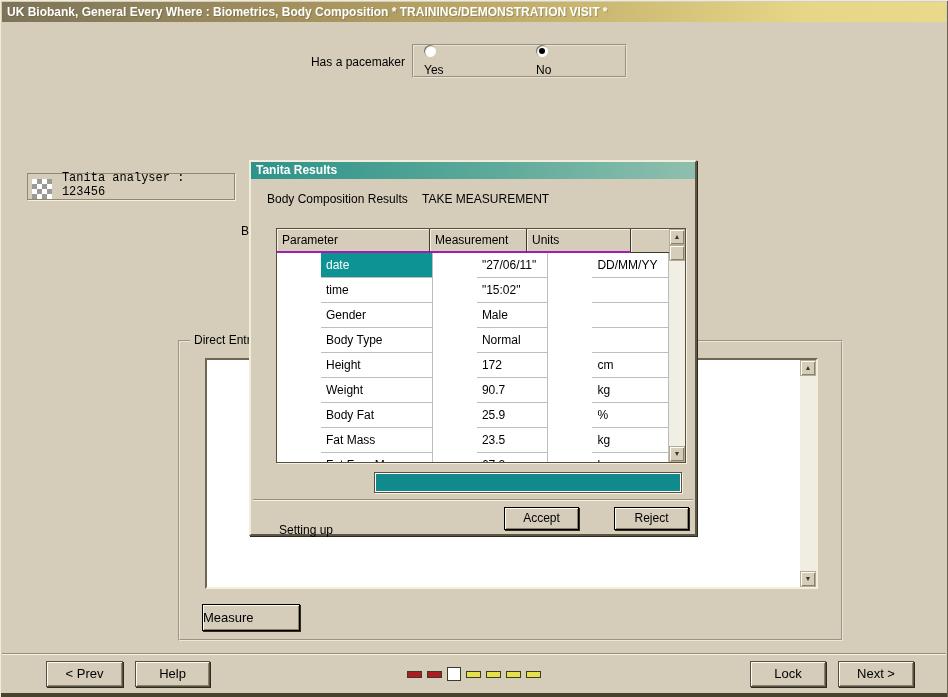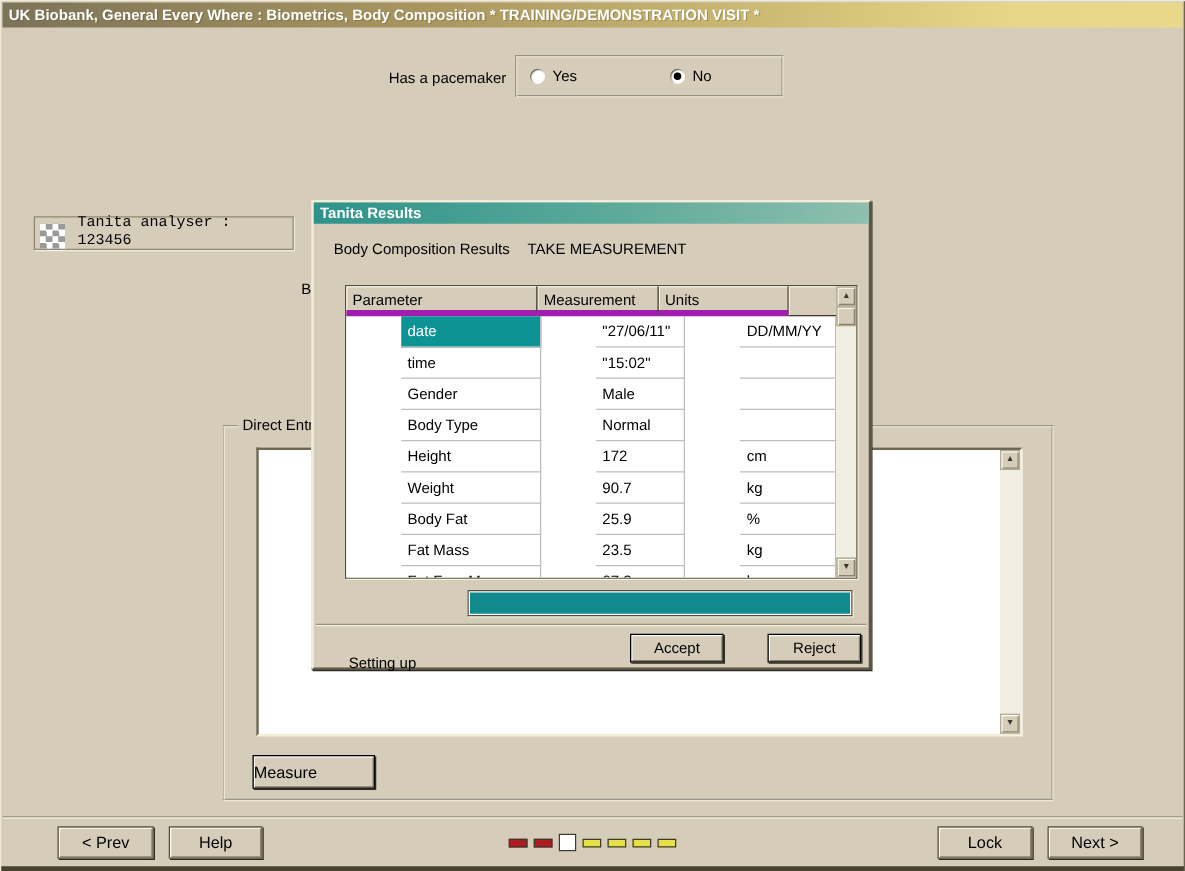--- a/index.html
+++ b/index.html
@@ -23,21 +23,21 @@
     white-space:nowrap;
   }
 
   
   .pm-label { position:absolute; left:200px; top:55px; width:205px; text-align:right; }
   .radio-box {
     position:absolute; left:412px; top:44px; width:215px; height:34px;
     border:2px groove #e9e3d0;
     display:flex; align-items:center;
   }
-  .radio-opt { display:flex; align-items:center; gap:6px; position:absolute; }
+  .radio-opt { display:flex; align-items:flex-start; gap:6px; position:absolute;flex-direction:column; }
   .radio-opt.yes { left:10px; } .radio-opt.no { left:122px; }
   .radio {
     width:12px; height:12px; border-radius:50%; background:#fff;
     box-shadow: inset 1px 1px 1px #6e6753, inset -1px -1px 1px #fffef4;
     position:relative;
   }
   .radio.checked::after {
     content:""; position:absolute; left:3px; top:3px; width:6px; height:6px;
     border-radius:50%; background:#000;
   }
@@ -109,21 +109,21 @@
   .tbl {
     position:absolute; left:25px; top:66px; width:410px; height:235px;
     background:#fff;
     border:1px solid #55503f;
     box-shadow:1px 1px 0 #f6f1e1;
     overflow:hidden;
   }
   .tbl-inner { position:absolute; left:0; top:0; right:16px; bottom:0; }
   .hrow { display:flex; height:24px; background:#d5cdba; }
   .hcell {
-    border-right:1px solid #3f3a2e; border-bottom:5px solid #a21caf;
+    border-right:1px solid #3f3a2e; border-bottom:2px solid #a21caf;
     box-shadow: inset 1px 1px 0 #f6f1e1;
     padding:4px 16px 0 5px;
   }
   .brow { display:flex; height:25px; background:#fff; }
   .bcell {
     border-right:1px solid #bdbdbd; border-bottom:1px solid #bdbdbd;
     padding:5px 0 0 5px; overflow:hidden; white-space:nowrap;margin-left:44px;
   }
   .c-param { width:153px; } .c-meas { width:97px; } .c-units { width:104px; }
   .c-fill { flex:1; border:none; background:#fff; }

